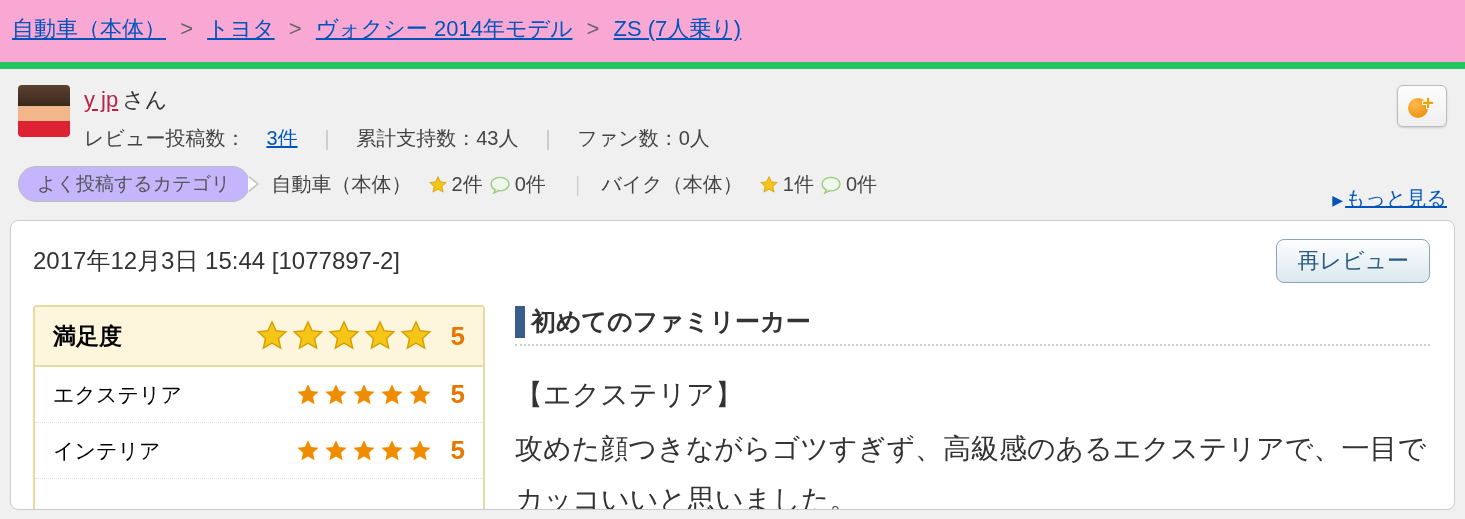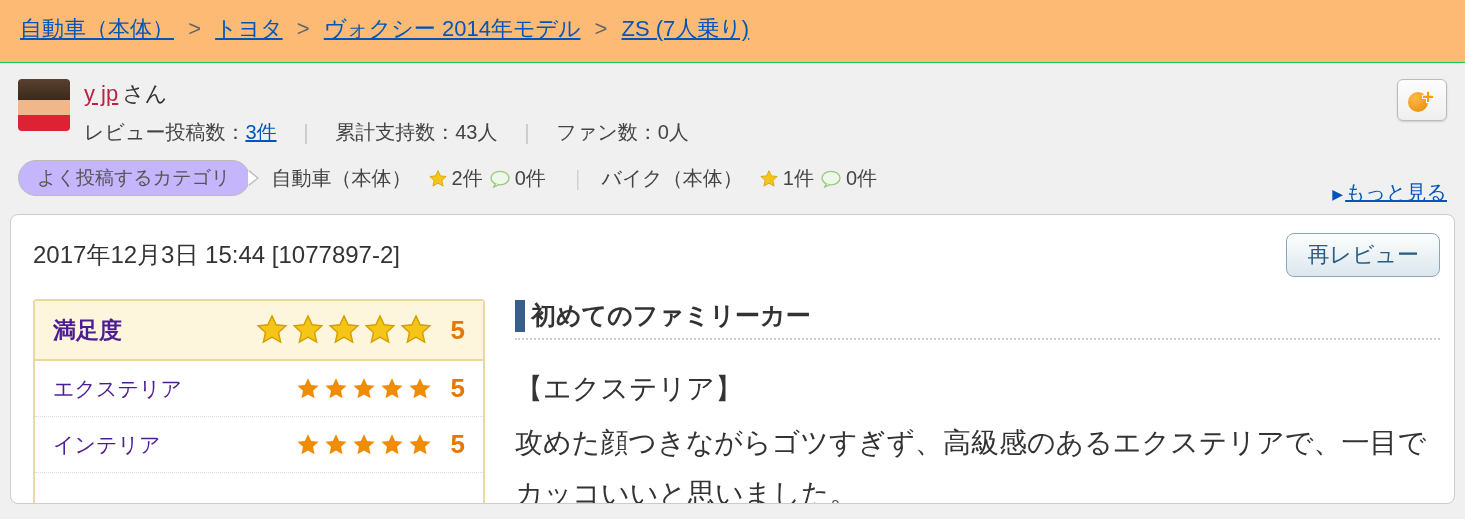--- a/index.html
+++ b/index.html
@@ -7,24 +7,24 @@
     font-family: "Hiragino Kaku Gothic ProN", "メイリオ", Meiryo, sans-serif;
     background: #f0f0f0;
     width: 1465px;
     font-size: 16px;
     color: #333;
   }
   a { color: #0055bb; text-decoration: underline; }
 
   
   .breadcrumb {
-    padding: 14px 18px 18px 18px;
+    padding: 14px 18px 18px 10px;
     font-size: 22px;
-    border-bottom: 1px solid #22c55e;
-    background: #fdba74;
+    border-bottom: 7px solid #22c55e;
+    background: #f9a8d4;
   }
   .breadcrumb a { margin: 0 2px; }
   .breadcrumb .sep { color: #666; margin: 0 6px; }
 
   
   .user-header {
     display: flex;
     align-items: flex-start;
     padding: 16px 18px 8px 18px;
     position: relative;
@@ -38,21 +38,21 @@
   }
   .avatar::after{
     content:"";
   }
   .user-meta { flex: 1; }
   .user-name-line { font-size: 22px; margin-bottom: 10px; }
   .user-name-line a { color: #bb2244; text-decoration: underline; }
   .user-name-line .san { color: #333; text-decoration: none; margin-left: 4px;}
   .stats-line { font-size: 20px; color: #444; }
   .stats-line .divider { color: #bbb; margin: 0 14px; }
-  .stats-line a { color: #0055bb; }
+  .stats-line a { color: #0055bb; margin-left: 21px; }
 
   .favorite-btn {
     position: absolute;
     right: 18px; top: 16px;
     background: linear-gradient(#fdfdfd, #efefef);
     border: 1px solid #bbb;
     border-radius: 6px;
     padding: 8px 14px 8px 10px;
     font-size: 18px;
     color: #444;
@@ -127,21 +127,21 @@
     font-size: 20px;
   }
   .more-arrow { color:#0055bb; font-size:14px; margin-right:2px;}
 
   
   .review-card {
     margin: 4px 10px 0 10px;
     background: #fff;
     border: 1px solid #ccc;
     border-radius: 8px;
-    padding: 18px 14px 0 22px;
+    padding: 18px 24px 0 22px;
     overflow: hidden;
     height: 290px;
   }
   .review-header {
     display: flex;
     justify-content: space-between;
     align-items: center;
     margin-bottom: 22px;
   }
   .review-date { font-size: 24px; color: #333; }
@@ -172,21 +172,21 @@
     font-size: 21px;
     border-bottom: 1px dotted #ddd;
   }
   .rating-row.overall {
     background: #fdf6dc;
     font-size: 23px;
     font-weight: 600;
     color: #5a4a1a;
     border-bottom: 2px solid #e8d9a0;
   }
-  .rating-label { color:#4c1d95; }
+  .rating-label { color:#000000; }
   .rating-stars { display: inline-flex; align-items:center; gap:2px;}
   .rating-stars svg { width:26px; height:26px;}
   .rating-row.overall .rating-stars svg { width:34px; height:34px;}
   .rating-val {
     font-size: 26px;
     font-weight: bold;
     color: #e67700;
     margin-left: 10px;
     min-width: 22px;
     text-align: right;

